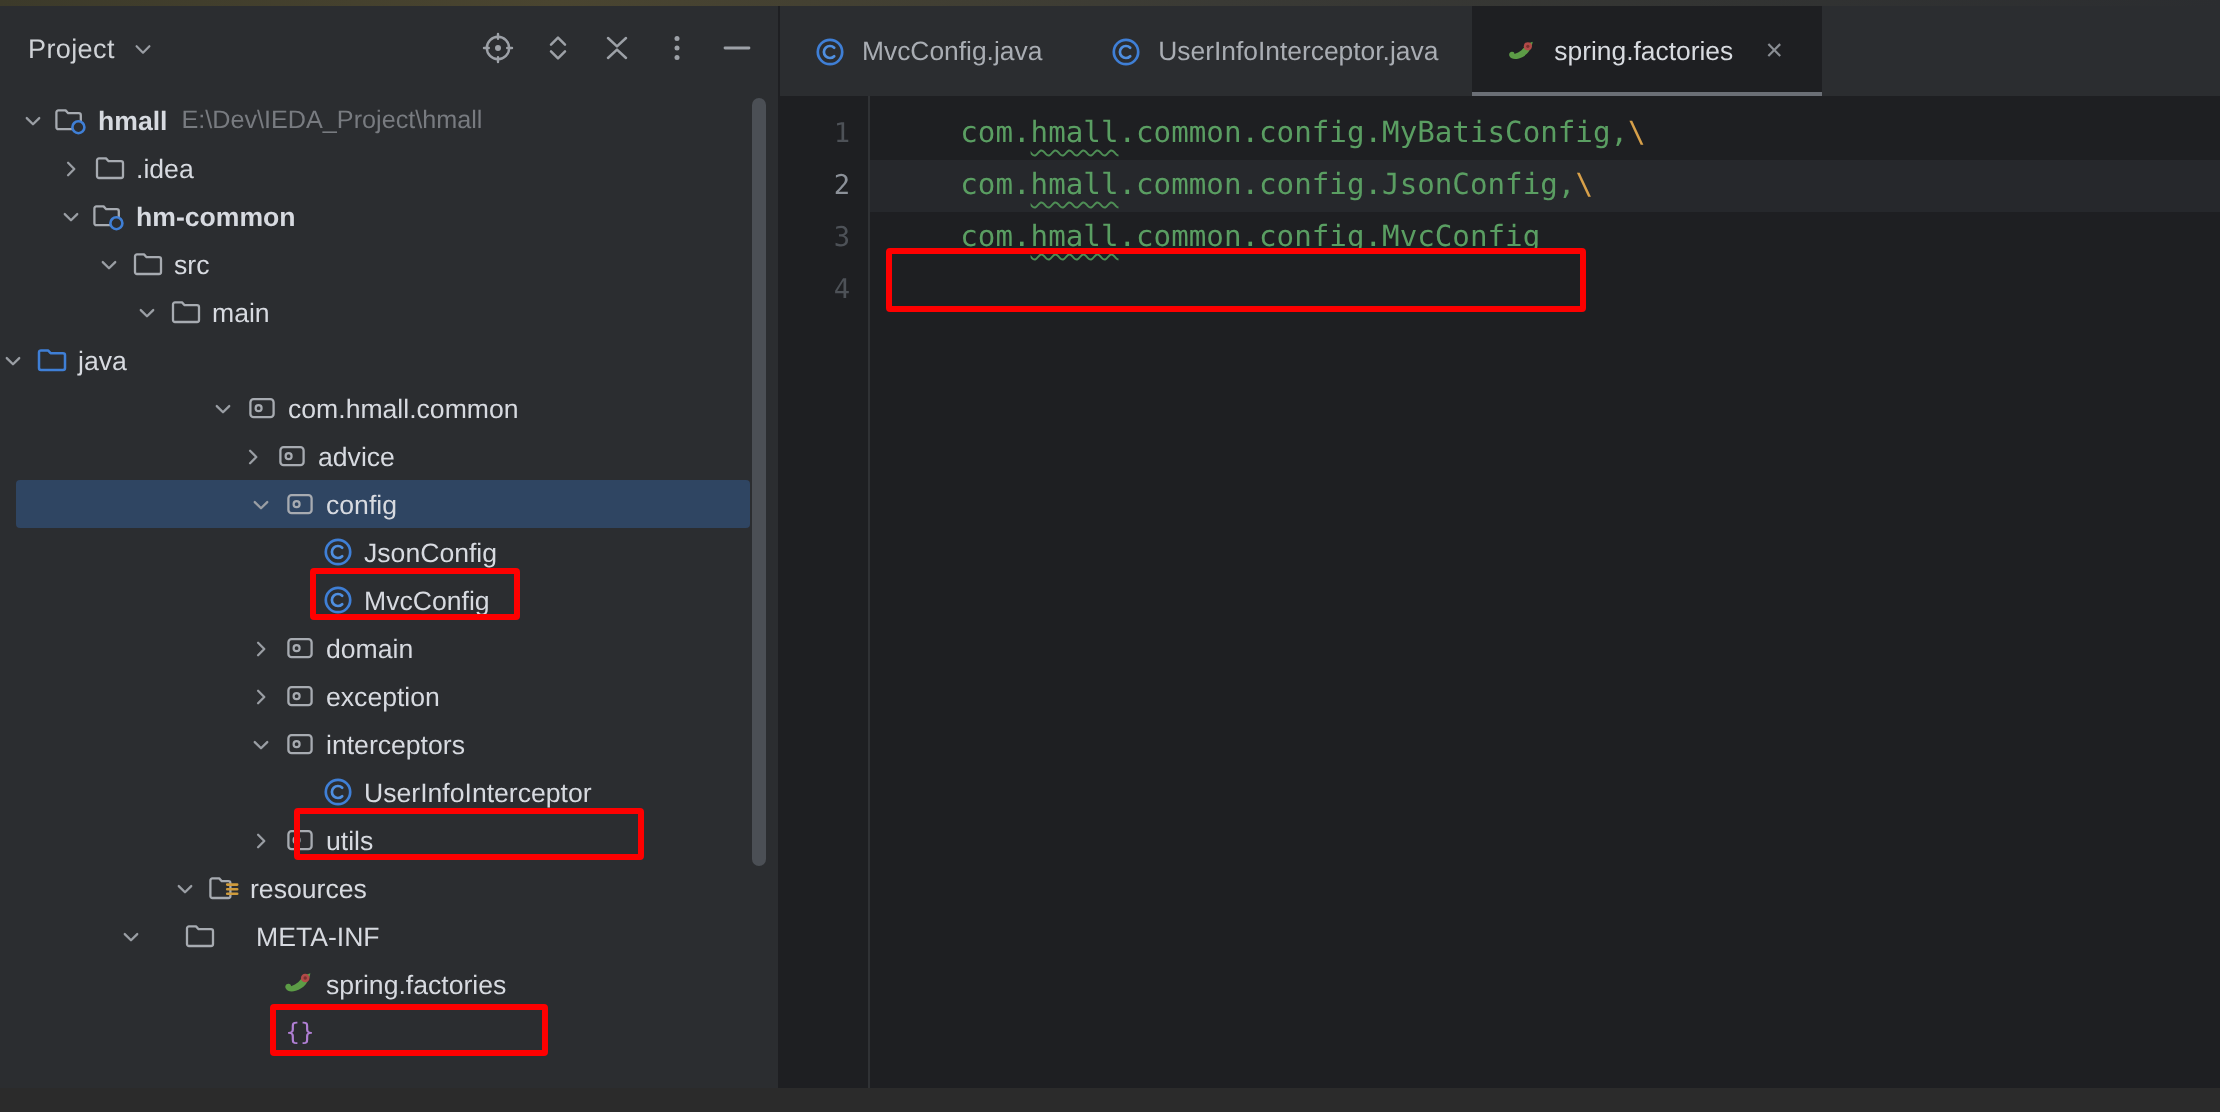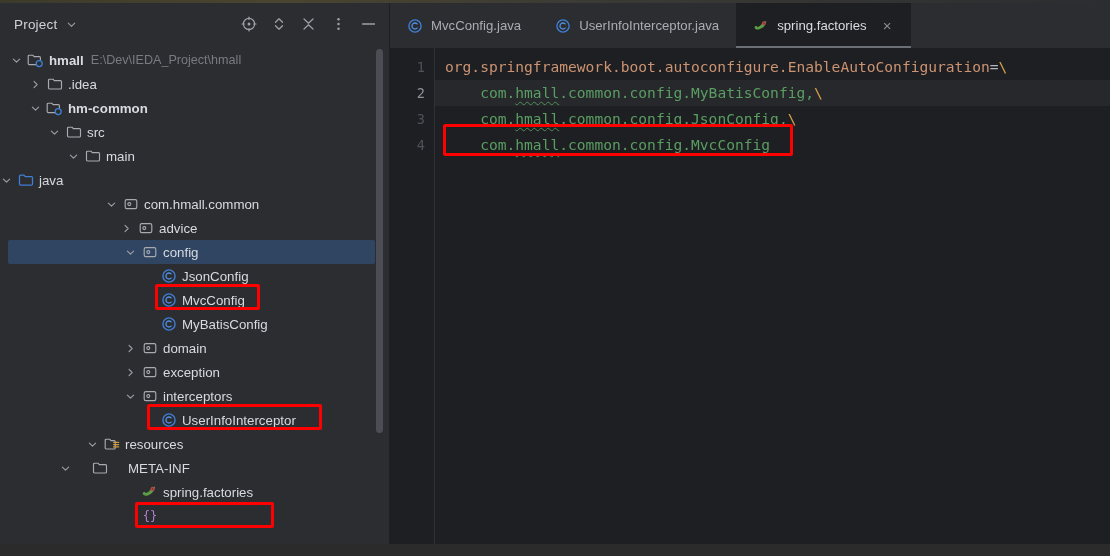--- a/index.html
+++ b/index.html
@@ -344,81 +344,85 @@
             <div class="row" style="padding-left: 143px;">
               <span class="arrow empty"></span>
               <span class="ico">
                 <svg width="16" height="16" viewBox="0 0 16 16">
                   <circle cx="8" cy="8" r="6.1" fill="none" stroke="#3f7fd6" stroke-width="1.35"></circle>
                   <path d="M10.1 5.9 A3 3 0 1 0 10.1 10.1" fill="none" stroke="#4f8fe0" stroke-width="1.35" stroke-linecap="round"></path>
                 </svg>
               </span>
               <span class="label">MvcConfig</span>
             </div>
+            <div class="row" style="padding-left: 124px;">
+              <span class="arrow">
+                <svg width="11" height="11" viewBox="0 0 12 12">
+                  <path d="M4.4 2.6 L7.8 6 L4.4 9.4" fill="none" stroke="#9a9ea4" stroke-width="1.25" stroke-linecap="round" stroke-linejoin="round"></path>
+                </svg>
+              </span>
+              <span class="ico">
+                <svg width="16" height="16" viewBox="0 0 16 16">
+                  <rect x="2.2" y="3.6" width="11.6" height="9" rx="1.6" fill="none" stroke="#a7abb1" stroke-width="1.15"></rect>
+                  <circle cx="6.3" cy="8.1" r="1.5" fill="none" stroke="#a7abb1" stroke-width="1.1"></circle>
+                </svg>
+              </span>
+              <span class="label">domain</span>
+            </div>
+            <div class="row" style="padding-left: 124px;">
+              <span class="arrow">
+                <svg width="11" height="11" viewBox="0 0 12 12">
+                  <path d="M4.4 2.6 L7.8 6 L4.4 9.4" fill="none" stroke="#9a9ea4" stroke-width="1.25" stroke-linecap="round" stroke-linejoin="round"></path>
+                </svg>
+              </span>
+              <span class="ico">
+                <svg width="16" height="16" viewBox="0 0 16 16">
+                  <rect x="2.2" y="3.6" width="11.6" height="9" rx="1.6" fill="none" stroke="#a7abb1" stroke-width="1.15"></rect>
+                  <circle cx="6.3" cy="8.1" r="1.5" fill="none" stroke="#a7abb1" stroke-width="1.1"></circle>
+                </svg>
+              </span>
+              <span class="label">exception</span>
+            </div>
+            <div class="row" style="padding-left: 124px;">
+              <span class="arrow">
+                <svg width="11" height="11" viewBox="0 0 12 12">
+                  <path d="M2.6 4.4 L6 7.8 L9.4 4.4" fill="none" stroke="#9a9ea4" stroke-width="1.25" stroke-linecap="round" stroke-linejoin="round"></path>
+                </svg>
+              </span>
+              <span class="ico">
+                <svg width="16" height="16" viewBox="0 0 16 16">
+                  <rect x="2.2" y="3.6" width="11.6" height="9" rx="1.6" fill="none" stroke="#a7abb1" stroke-width="1.15"></rect>
+                  <circle cx="6.3" cy="8.1" r="1.5" fill="none" stroke="#a7abb1" stroke-width="1.1"></circle>
+                </svg>
+              </span>
+              <span class="label">interceptors</span>
+            </div>
             <div class="row" style="padding-left: 143px;">
               <span class="arrow empty"></span>
               <span class="ico">
                 <svg width="16" height="16" viewBox="0 0 16 16">
                   <circle cx="8" cy="8" r="6.1" fill="none" stroke="#3f7fd6" stroke-width="1.35"></circle>
                   <path d="M10.1 5.9 A3 3 0 1 0 10.1 10.1" fill="none" stroke="#4f8fe0" stroke-width="1.35" stroke-linecap="round"></path>
                 </svg>
               </span>
-              <span class="label">MyBatisConfig</span>
+              <span class="label">UserInfoInterceptor</span>
             </div>
             <div class="row" style="padding-left: 124px;">
               <span class="arrow">
                 <svg width="11" height="11" viewBox="0 0 12 12">
                   <path d="M4.4 2.6 L7.8 6 L4.4 9.4" fill="none" stroke="#9a9ea4" stroke-width="1.25" stroke-linecap="round" stroke-linejoin="round"></path>
                 </svg>
               </span>
               <span class="ico">
                 <svg width="16" height="16" viewBox="0 0 16 16">
                   <rect x="2.2" y="3.6" width="11.6" height="9" rx="1.6" fill="none" stroke="#a7abb1" stroke-width="1.15"></rect>
                   <circle cx="6.3" cy="8.1" r="1.5" fill="none" stroke="#a7abb1" stroke-width="1.1"></circle>
                 </svg>
               </span>
-              <span class="label">domain</span>
-            </div>
-            <div class="row" style="padding-left: 124px;">
-              <span class="arrow">
-                <svg width="11" height="11" viewBox="0 0 12 12">
-                  <path d="M4.4 2.6 L7.8 6 L4.4 9.4" fill="none" stroke="#9a9ea4" stroke-width="1.25" stroke-linecap="round" stroke-linejoin="round"></path>
-                </svg>
-              </span>
-              <span class="ico">
-                <svg width="16" height="16" viewBox="0 0 16 16">
-                  <rect x="2.2" y="3.6" width="11.6" height="9" rx="1.6" fill="none" stroke="#a7abb1" stroke-width="1.15"></rect>
-                  <circle cx="6.3" cy="8.1" r="1.5" fill="none" stroke="#a7abb1" stroke-width="1.1"></circle>
-                </svg>
-              </span>
-              <span class="label">exception</span>
-            </div>
-            <div class="row" style="padding-left: 124px;">
-              <span class="arrow">
-                <svg width="11" height="11" viewBox="0 0 12 12">
-                  <path d="M2.6 4.4 L6 7.8 L9.4 4.4" fill="none" stroke="#9a9ea4" stroke-width="1.25" stroke-linecap="round" stroke-linejoin="round"></path>
-                </svg>
-              </span>
-              <span class="ico">
-                <svg width="16" height="16" viewBox="0 0 16 16">
-                  <rect x="2.2" y="3.6" width="11.6" height="9" rx="1.6" fill="none" stroke="#a7abb1" stroke-width="1.15"></rect>
-                  <circle cx="6.3" cy="8.1" r="1.5" fill="none" stroke="#a7abb1" stroke-width="1.1"></circle>
-                </svg>
-              </span>
-              <span class="label">interceptors</span>
-            </div>
-            <div class="row" style="padding-left: 143px;">
-              <span class="arrow empty"></span>
-              <span class="ico">
-                <svg width="16" height="16" viewBox="0 0 16 16">
-                  <circle cx="8" cy="8" r="6.1" fill="none" stroke="#3f7fd6" stroke-width="1.35"></circle>
-                  <path d="M10.1 5.9 A3 3 0 1 0 10.1 10.1" fill="none" stroke="#4f8fe0" stroke-width="1.35" stroke-linecap="round"></path>
-                </svg>
-              </span>
-              <span class="label">UserInfoInterceptor</span>
+              <span class="label">utils</span>
             </div>
             <div class="row" style="padding-left: 86px;">
               <span class="arrow">
                 <svg width="11" height="11" viewBox="0 0 12 12">
                   <path d="M2.6 4.4 L6 7.8 L9.4 4.4" fill="none" stroke="#9a9ea4" stroke-width="1.25" stroke-linecap="round" stroke-linejoin="round"></path>
                 </svg>
               </span>
               <span class="ico">
                 <svg width="16" height="16" viewBox="0 0 16 16">
                   <path d="M1.2 4.2 A1 1 0 0 1 2.2 3.2 H5.6 L6.9 4.6 H10.2 A1 1 0 0 1 11.2 5.6 V12 A1 1 0 0 1 10.2 13 H2.2 A1 1 0 0 1 1.2 12 Z" fill="none" stroke="#a7abb1" stroke-width="1.15" stroke-linejoin="round"></path>
@@ -500,21 +504,20 @@
 
       <div id="code-area">
         <div id="gutter">
             <div class="lnum">1</div>
             <div class="lnum cur">2</div>
             <div class="lnum">3</div>
             <div class="lnum">4</div>
           </div>
         <div id="code">
             <div class="hl-line" style="top: 32px;"></div>
-            <div class="cline"><span class="tok-key">org.springframework.boot.autoconfigure.EnableAutoConfiguration</span><span class="tok-eq">=</span><span class="tok-esc">\</span></div>
             <div class="cline"><span class="tok-val">    com.</span><span class="tok-val squiggle">hmall</span><span class="tok-val">.common.config.MyBatisConfig,</span><span class="tok-esc">\</span></div>
             <div class="cline"><span class="tok-val">    com.</span><span class="tok-val squiggle">hmall</span><span class="tok-val">.common.config.JsonConfig,</span><span class="tok-esc">\</span></div>
             <div class="cline"><span class="tok-val">    com.</span><span class="tok-val squiggle">hmall</span><span class="tok-val">.common.config.MvcConfig</span></div>
           </div>
       </div>
     </div>
 
   </div>
 <div class="redbox" style="left: 155px; top: 284px; width: 105px; height: 26px; border-color: rgb(254, 0, 0);"></div>
     <div class="redbox" style="left: 147px; top: 404px; width: 175px; height: 26px; border-color: rgb(254, 0, 0);"></div>

